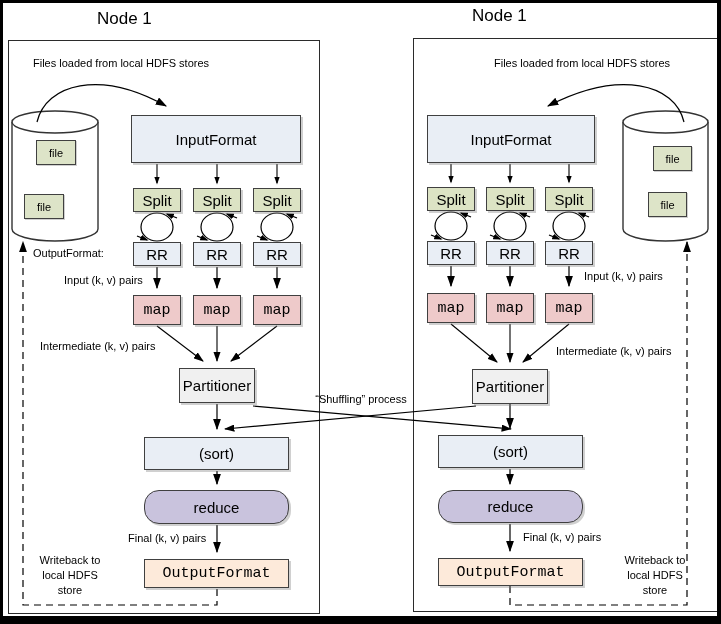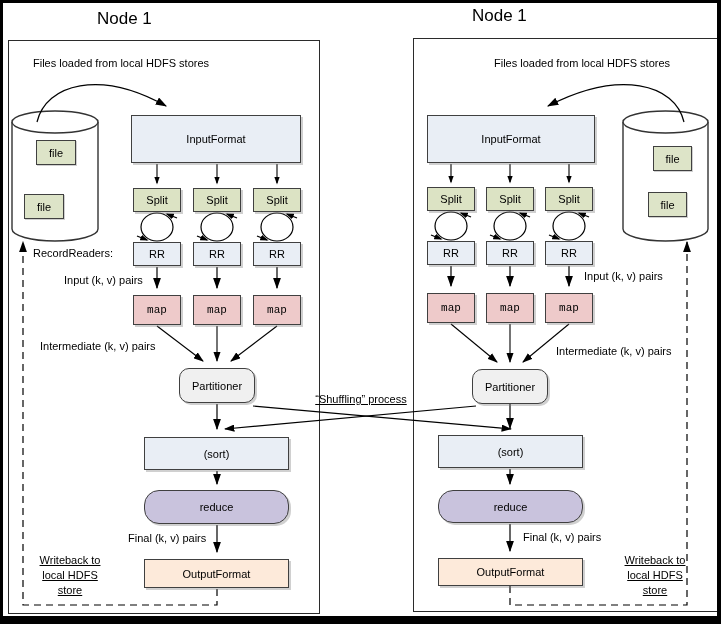--- a/index.html
+++ b/index.html
@@ -8,32 +8,32 @@
     font-family:"Liberation Sans","DejaVu Sans",sans-serif;color:#000;
     overflow:hidden;
   }
   #frame{position:absolute;inset:0;border-style:solid;border-color:#000;
     border-width:3px 4px 8px 3px;pointer-events:none;z-index:6;}
   svg.layer{position:absolute;left:0;top:0;z-index:1;}
   .nodebox{position:absolute;border:1px solid #2b2b2b;background:transparent;z-index:0;}
   .box{
     position:absolute;z-index:2;border:1px solid var(--box-border);
     display:flex;align-items:center;justify-content:center;
-    font-size:11px;box-shadow:2px 2px 0 rgba(120,120,120,.35);
+    font-size:15px;box-shadow:2px 2px 0 rgba(120,120,120,.35);
     box-sizing:border-box;background:#fff;
   }
   .io{background:var(--io-fill);}
   .split{background:var(--split-fill);}
   .file{background:var(--file-fill);font-size:11px;box-shadow:1px 1px 0 rgba(120,120,120,.35);}
   .map{background:var(--map-fill);font-family:Liberation Mono, monospace;}
-  .part{background:var(--partitioner-fill);border-radius:10px;}
+  .part{background:var(--partitioner-fill);}
   .reduce{background:var(--reduce-fill);border-radius:15px;}
-  .output{background:var(--output-fill);}
+  .output{background:var(--output-fill);font-family:Liberation Mono, monospace;}
   .lbl{position:absolute;z-index:3;font-size:11px;white-space:nowrap;line-height:1.35;}
-  .multi{white-space:pre-line;text-align:center;text-decoration:underline;}
+  .multi{white-space:pre-line;text-align:center;}
   .title{position:absolute;z-index:3;font-size:17px;text-align:left;}
 </style>
 </head>
 <body>
 
 <div id="canvas">
   <div id="frame"></div>
 
   <div class="nodebox" style="left:8px;top:40px;width:310px;height:572px;"></div>
   <div class="nodebox" style="left:413px;top:38px;width:303px;height:572px;"></div>
@@ -151,21 +151,21 @@
 
   <div class="lbl" style="left:33px;top:56px;">Files loaded from local HDFS stores</div>
   <div class="box file" style="left:36px;top:140px;width:40px;height:25px;">file</div>
   <div class="box file" style="left:24px;top:194px;width:40px;height:25px;">file</div>
   <div class="box io" style="left:131px;top:115px;width:170px;height:48px;">InputFormat</div>
 
   <div class="box split" style="left:133px;top:188px;width:48px;height:24px;">Split</div>
   <div class="box split" style="left:193px;top:188px;width:48px;height:24px;">Split</div>
   <div class="box split" style="left:253px;top:188px;width:48px;height:24px;">Split</div>
 
-  <div class="lbl" style="left:33px;top:246px;">RecordReaders:</div>
+  <div class="lbl" style="left:33px;top:246px;">OutputFormat:</div>
   <div class="box io" style="left:133px;top:242px;width:48px;height:24px;">RR</div>
   <div class="box io" style="left:193px;top:242px;width:48px;height:24px;">RR</div>
   <div class="box io" style="left:253px;top:242px;width:48px;height:24px;">RR</div>
 
   <div class="lbl" style="left:64px;top:273px;">Input (k, v) pairs</div>
 
   <div class="box map" style="left:133px;top:295px;width:48px;height:30px;">map</div>
   <div class="box map" style="left:193px;top:295px;width:48px;height:30px;">map</div>
   <div class="box map" style="left:253px;top:295px;width:48px;height:30px;">map</div>
 

